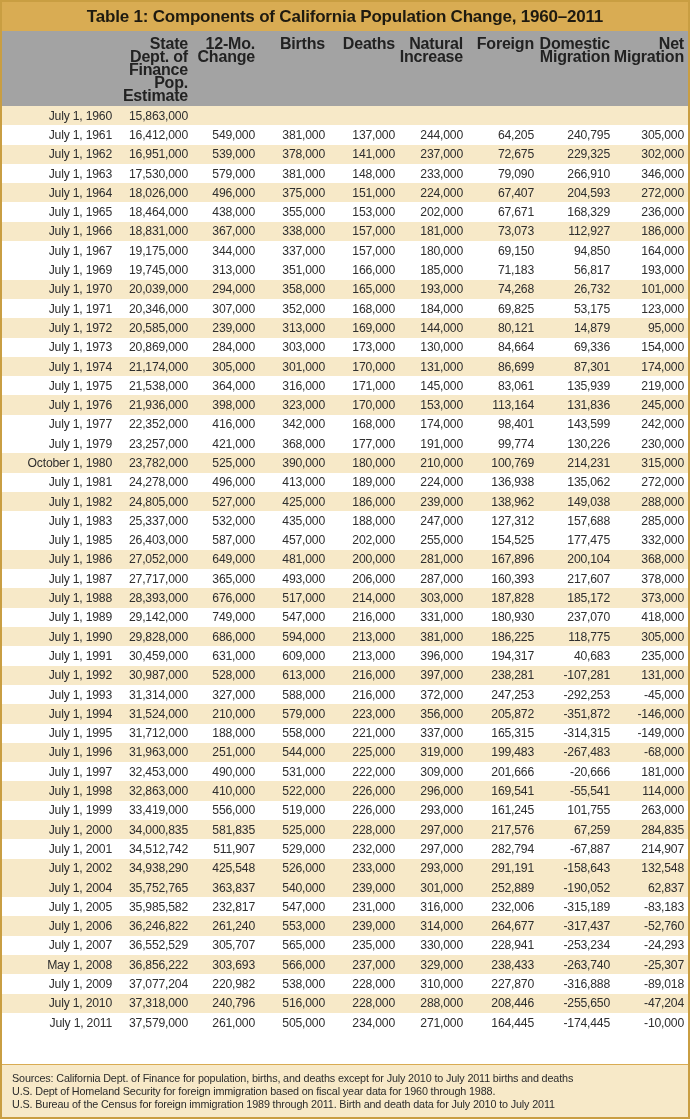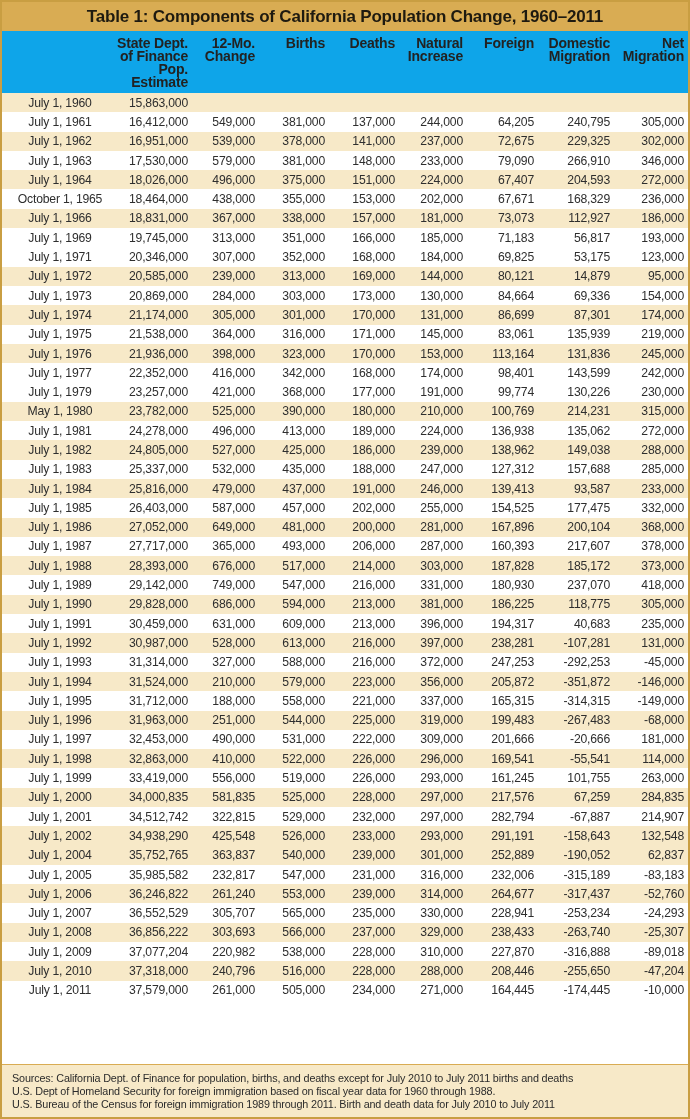--- a/index.html
+++ b/index.html
@@ -32,33 +32,33 @@
   col.c-date{width:110px;}
   col.c-pop{width:76px;}
   col.c-chg{width:67px;}
   col.c-births{width:70px;}
   col.c-deaths{width:70px;}
   col.c-natinc{width:68px;}
   col.c-foreign{width:71px;}
   col.c-dom{width:76px;}
   col.c-net{width:78px;}
   thead th{
-    font-size:14px; font-weight:bold; letter-spacing:-0.2px;
+    font-size:16px; font-weight:bold; letter-spacing:-0.2px;
     text-align:right; vertical-align:top;
     padding:6px 0 4px 0; line-height:13px;
-    background:#0ea5e9; color:#222;
+    background:#a3a3a3; color:#222;
   }
   thead th.last{padding-right:4px;}
   thead th .hline{display:block;}
   tbody td{
     font-size:12.2px; letter-spacing:-0.2px;
     height:19.3px; text-align:right; vertical-align:middle;
     padding:0; white-space:nowrap; overflow:hidden;
   }
-  tbody td:first-child{text-align:center; padding-left:6px;}
+  tbody td:first-child{text-align:right; padding-left:6px;}
   tbody td:last-child{padding-right:4px;}
   tbody tr.beige td{background:var(--beige);}
   .sources{
     margin-top:auto;
     background:var(--beige);
     border-top:1px solid var(--gold);
     padding:7px 10px 6px 10px;
     font-size:10.8px; line-height:13px; letter-spacing:-0.15px;
     color:#2b2b2b;
   }
@@ -168,21 +168,21 @@
           <td>18,026,000</td>
           <td>496,000</td>
           <td>375,000</td>
           <td>151,000</td>
           <td>224,000</td>
           <td>67,407</td>
           <td>204,593</td>
           <td>272,000</td>
         </tr>
         <tr>
-          <td>October 1, 1965</td>
+          <td>July 1, 1965</td>
           <td>18,464,000</td>
           <td>438,000</td>
           <td>355,000</td>
           <td>153,000</td>
           <td>202,000</td>
           <td>67,671</td>
           <td>168,329</td>
           <td>236,000</td>
         </tr>
         <tr class="beige">
@@ -190,30 +190,52 @@
           <td>18,831,000</td>
           <td>367,000</td>
           <td>338,000</td>
           <td>157,000</td>
           <td>181,000</td>
           <td>73,073</td>
           <td>112,927</td>
           <td>186,000</td>
         </tr>
         <tr>
+          <td>July 1, 1967</td>
+          <td>19,175,000</td>
+          <td>344,000</td>
+          <td>337,000</td>
+          <td>157,000</td>
+          <td>180,000</td>
+          <td>69,150</td>
+          <td>94,850</td>
+          <td>164,000</td>
+        </tr>
+        <tr>
           <td>July 1, 1969</td>
           <td>19,745,000</td>
           <td>313,000</td>
           <td>351,000</td>
           <td>166,000</td>
           <td>185,000</td>
           <td>71,183</td>
           <td>56,817</td>
           <td>193,000</td>
         </tr>
+        <tr class="beige">
+          <td>July 1, 1970</td>
+          <td>20,039,000</td>
+          <td>294,000</td>
+          <td>358,000</td>
+          <td>165,000</td>
+          <td>193,000</td>
+          <td>74,268</td>
+          <td>26,732</td>
+          <td>101,000</td>
+        </tr>
         <tr>
           <td>July 1, 1971</td>
           <td>20,346,000</td>
           <td>307,000</td>
           <td>352,000</td>
           <td>168,000</td>
           <td>184,000</td>
           <td>69,825</td>
           <td>53,175</td>
           <td>123,000</td>
@@ -289,21 +311,21 @@
           <td>23,257,000</td>
           <td>421,000</td>
           <td>368,000</td>
           <td>177,000</td>
           <td>191,000</td>
           <td>99,774</td>
           <td>130,226</td>
           <td>230,000</td>
         </tr>
         <tr class="beige">
-          <td>May 1, 1980</td>
+          <td>October 1, 1980</td>
           <td>23,782,000</td>
           <td>525,000</td>
           <td>390,000</td>
           <td>180,000</td>
           <td>210,000</td>
           <td>100,769</td>
           <td>214,231</td>
           <td>315,000</td>
         </tr>
         <tr>
@@ -332,31 +354,20 @@
           <td>July 1, 1983</td>
           <td>25,337,000</td>
           <td>532,000</td>
           <td>435,000</td>
           <td>188,000</td>
           <td>247,000</td>
           <td>127,312</td>
           <td>157,688</td>
           <td>285,000</td>
         </tr>
-        <tr class="beige">
-          <td>July 1, 1984</td>
-          <td>25,816,000</td>
-          <td>479,000</td>
-          <td>437,000</td>
-          <td>191,000</td>
-          <td>246,000</td>
-          <td>139,413</td>
-          <td>93,587</td>
-          <td>233,000</td>
-        </tr>
         <tr>
           <td>July 1, 1985</td>
           <td>26,403,000</td>
           <td>587,000</td>
           <td>457,000</td>
           <td>202,000</td>
           <td>255,000</td>
           <td>154,525</td>
           <td>177,475</td>
           <td>332,000</td>
@@ -522,21 +533,21 @@
           <td>525,000</td>
           <td>228,000</td>
           <td>297,000</td>
           <td>217,576</td>
           <td>67,259</td>
           <td>284,835</td>
         </tr>
         <tr>
           <td>July 1, 2001</td>
           <td>34,512,742</td>
-          <td>322,815</td>
+          <td>511,907</td>
           <td>529,000</td>
           <td>232,000</td>
           <td>297,000</td>
           <td>282,794</td>
           <td>-67,887</td>
           <td>214,907</td>
         </tr>
         <tr class="beige">
           <td>July 1, 2002</td>
           <td>34,938,290</td>
@@ -586,21 +597,21 @@
           <td>36,552,529</td>
           <td>305,707</td>
           <td>565,000</td>
           <td>235,000</td>
           <td>330,000</td>
           <td>228,941</td>
           <td>-253,234</td>
           <td>-24,293</td>
         </tr>
         <tr class="beige">
-          <td>July 1, 2008</td>
+          <td>May 1, 2008</td>
           <td>36,856,222</td>
           <td>303,693</td>
           <td>566,000</td>
           <td>237,000</td>
           <td>329,000</td>
           <td>238,433</td>
           <td>-263,740</td>
           <td>-25,307</td>
         </tr>
         <tr>

